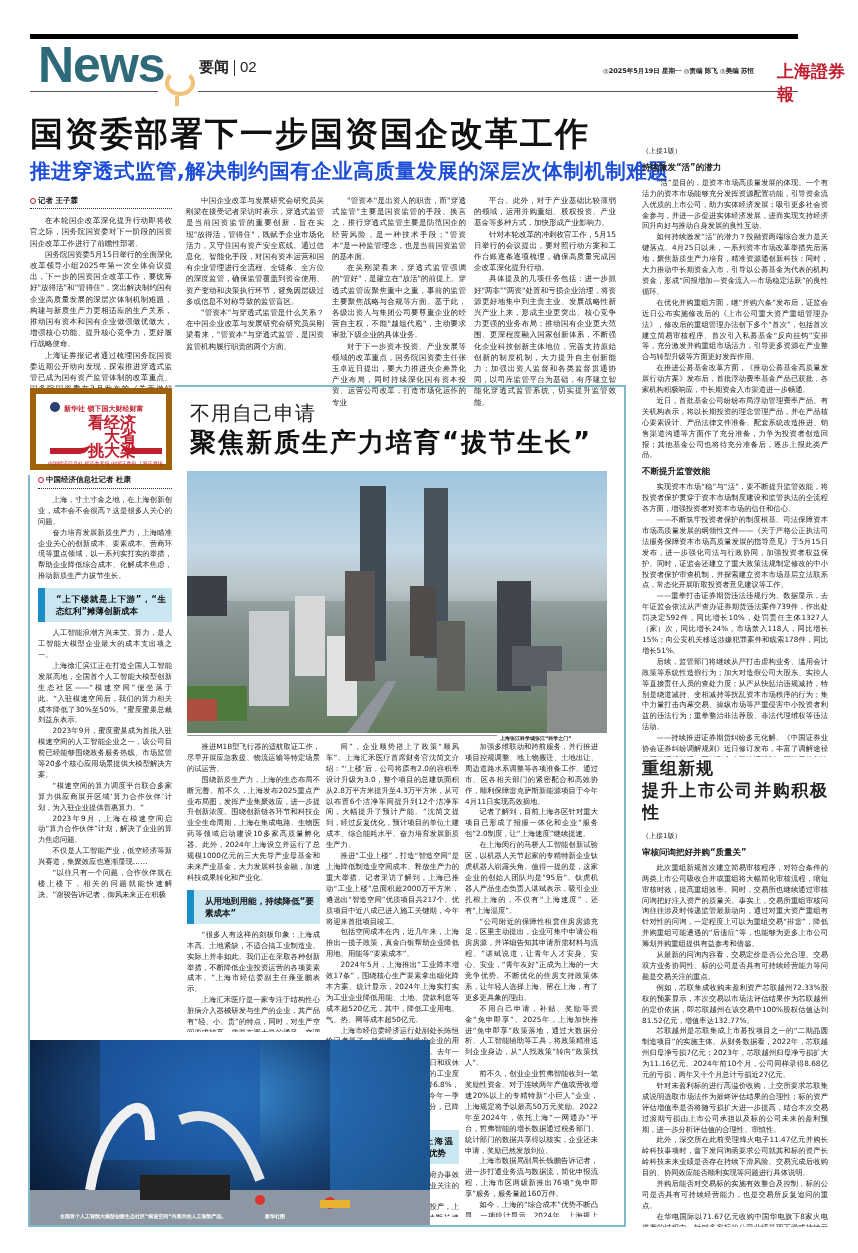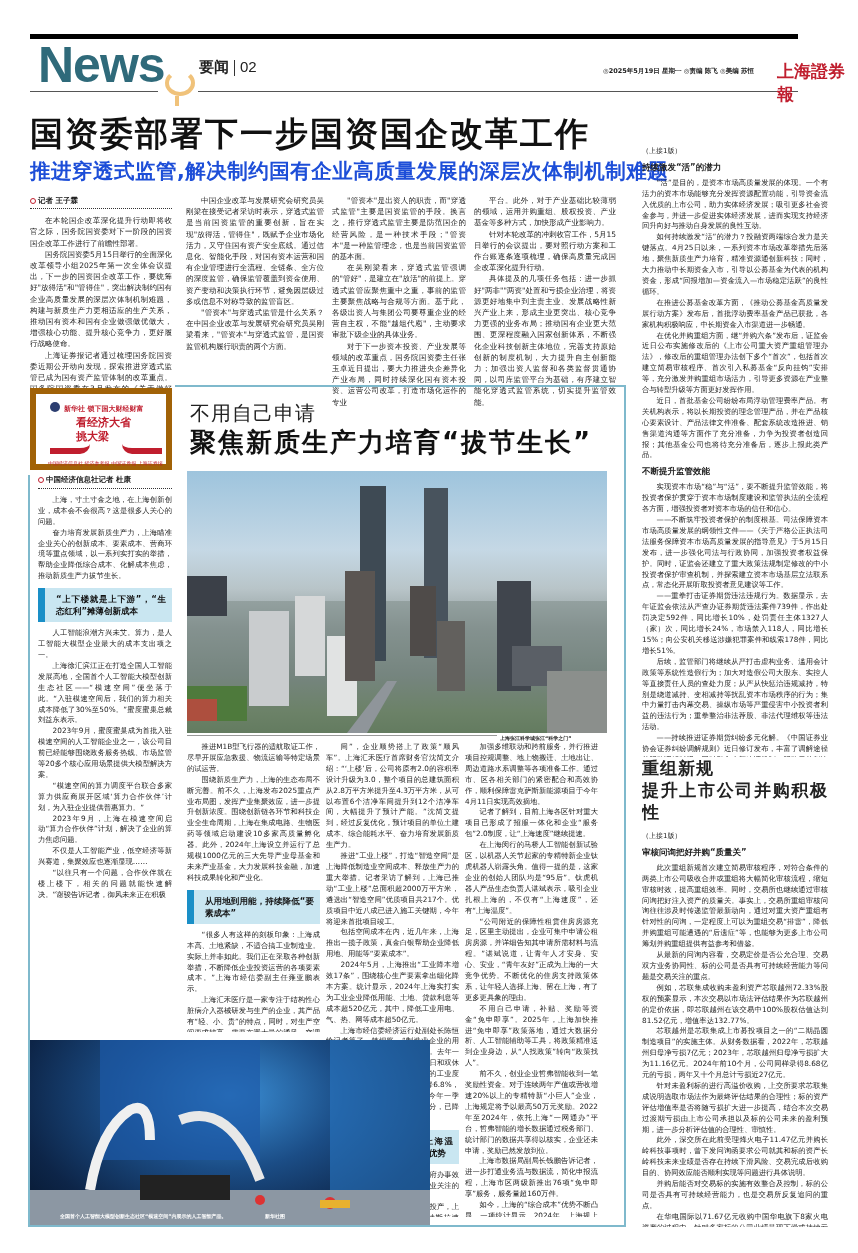--- a/index.html
+++ b/index.html
@@ -42,21 +42,21 @@
   .feat-kicker { position: absolute; left: 190px; top: 400px; font-size: 20px; color: #222; letter-spacing: 1px; }
   .feat-title { position: absolute; left: 190px; top: 425px; font-size: 26px; font-weight: bold; color: #111; letter-spacing: 2px; }
 
   .photo-main { position: absolute; left: 187px; top: 471px; width: 420px; height: 262px; overflow: hidden;
     background: linear-gradient(180deg, #9ec4dd 0%, #c5d8e5 30%, #b8c4c8 45%, #8d9a99 60%, #6f8078 78%, #5c7a4a 92%, #4b6d3a 100%); }
   .photo-caption-main { position: absolute; left: 500px; top: 735px; font-size: 5px; color: #222; font-weight: bold; }
   .cap-rule { position: absolute; left: 187px; top: 735px; width: 310px; height: 1px; background: #999; }
 
   .promo-box { position: absolute; left: 30px; top: 388px; width: 142px; height: 82px; border: 6px solid #a16207; background: #fff; }
   .promo-line1 { position: absolute; left: 14px; top: 10px; font-size: 7px; color: #c01e2e; font-weight: bold; }
-  .promo-big { position: absolute; left: 40px; top: 22px; font-size: 11px; color: #c01e2e; font-weight: bold; line-height: 14px; text-align: left; width: 60px; }
+  .promo-big { position: absolute; left: 40px; top: 22px; font-size: 16px; color: #c01e2e; font-weight: bold; line-height: 14px; text-align: right; width: 60px; }
   .promo-wing-l { position: absolute; left: 14px; top: 50px; width: 40px; height: 10px; border-bottom: 6px solid #c01e2e; border-radius: 0 0 30px 0; }
   .promo-wing-r { position: absolute; left: 86px; top: 50px; width: 40px; height: 10px; border-bottom: 6px solid #c01e2e; border-radius: 0 0 0 30px; }
   .promo-footer { position: absolute; left: 12px; top: 66px; font-size: 5px; color: #c01e2e; white-space: nowrap; }
   .promo-logo { position: absolute; left: 14px; top: 8px; width: 10px; height: 10px; border-radius: 50%; background: #2c3e70; }
 
   .sub-head { background: #c9e6f1; position: relative; padding: 5px 6px 5px 18px; margin: 6px 0 6px; font-weight: bold; font-size: 8.5px; line-height: 12px; color: #111; }
   .sub-head::before { content: ""; position: absolute; left: 0; top: 0; bottom: 0; width: 7px; background: #1a8fc7; }
 
   .photo-robot { position: absolute; left: 30px; top: 1040px; width: 400px; height: 185px; overflow: hidden;
     background: radial-gradient(ellipse at 50% 30%, #3b8fd6 0%, #1b4d86 40%, #0d2548 75%, #06162c 100%); }
@@ -200,22 +200,22 @@
   </svg>
 </div>
 <div class="robot-caption">全国首个人工智能大模型创新生态社区“模速空间”内展示的人工智能产品。</div>
 <div class="robot-credit">新华社图</div>
 
 <div class="rcol" style="top:142px; height:615px; overflow:hidden;">
   <div class="cont">（上接1版）</div>
   <h4>持续激发“活”的潜力</h4>
   <p>“活”是目的，是资本市场高质量发展的体现。一个有活力的资本市场能够充分发挥资源配置功能，引导资金流入优质的上市公司，助力实体经济发展；吸引更多社会资金参与，并进一步促进实体经济发展，进而实现支持经济回升向好与推动自身发展的良性互动。</p>
   <p>如何持续激发“活”的潜力？投融资两端综合发力是关键落点。4月25日以来，一系列资本市场改革举措先后落地，聚焦新质生产力培育，精准资源通创新科技；同时，大力推动中长期资金入市，引导以公募基金为代表的机构资金，形成“回报增加—资金流入—市场稳定活跃”的良性循环。</p>
+  <p>在优化并购重组方面，继“并购六条”发布后，证监会近日公布实施修改后的《上市公司重大资产重组管理办法》，修改后的重组管理办法创下多个“首次”，包括首次建立简易审核程序、首次引入私募基金“反向挂钩”安排等，充分激发并购重组市场活力，引导更多资源在产业整合与转型升级等方面更好发挥作用。</p>
   <p>在推进公募基金改革方面，《推动公募基金高质量发展行动方案》发布后，首批浮动费率基金产品已获批，各家机构积极响应，中长期资金入市渠道进一步畅通。</p>
-  <p>在优化并购重组方面，继“并购六条”发布后，证监会近日公布实施修改后的《上市公司重大资产重组管理办法》，修改后的重组管理办法创下多个“首次”，包括首次建立简易审核程序、首次引入私募基金“反向挂钩”安排等，充分激发并购重组市场活力，引导更多资源在产业整合与转型升级等方面更好发挥作用。</p>
   <p>近日，首批基金公司纷纷布局浮动管理费率产品。有关机构表示，将以长期投资的理念管理产品，并在产品核心要素设计、产品法律文件准备、配套系统改造推进、销售渠道沟通等方面作了充分准备，力争为投资者创造回报；其他基金公司也将待充分准备后，逐步上报此类产品。</p>
   <h4>不断提升监管效能</h4>
   <p>实现资本市场“稳”与“活”，要不断提升监管效能，将投资者保护贯穿于资本市场制度建设和监管执法的全流程各方面，增强投资者对资本市场的信任和信心。</p>
   <p>——不断筑牢投资者保护的制度根基。司法保障资本市场高质量发展的纲领性文件——《关于严格公正执法司法服务保障资本市场高质量发展的指导意见》于5月15日发布，进一步强化司法与行政协同，加强投资者权益保护。同时，证监会还建立了重大政策法规制定修改的中小投资者保护审查机制，并探索建立资本市场基层立法联系点，常态化开展听取投资者意见建议等工作。</p>
   <p>——重拳打击证券期货违法违规行为。数据显示，去年证监会依法从严查办证券期货违法案件739件，作出处罚决定592件，同比增长10%，处罚责任主体1327人（家）次，同比增长24%，市场禁入118人，同比增长15%；向公安机关移送涉嫌犯罪案件和线索178件，同比增长51%。</p>
   <p>后续，监管部门将继续从严打击虚构业务、滥用会计政策等系统性造假行为；加大对造假公司大股东、实控人等直接责任人员的查处力度；从严从快惩治违规减持，特别是绕道减持、变相减持等扰乱资本市场秩序的行为；集中力量打击内幕交易、操纵市场等严重侵害中小投资者利益的违法行为；重拳整治非法荐股、非法代理维权等违法活动。</p>
   <p>——持续推进证券期货纠纷多元化解。《中国证券业协会证券纠纷调解规则》近日修订发布，丰富了调解途径并明确调解时限，同时引入小额速调机制，明确示范判决与调解衔接机制，降低投资者维权成本。</p>
 
 </div>
 

